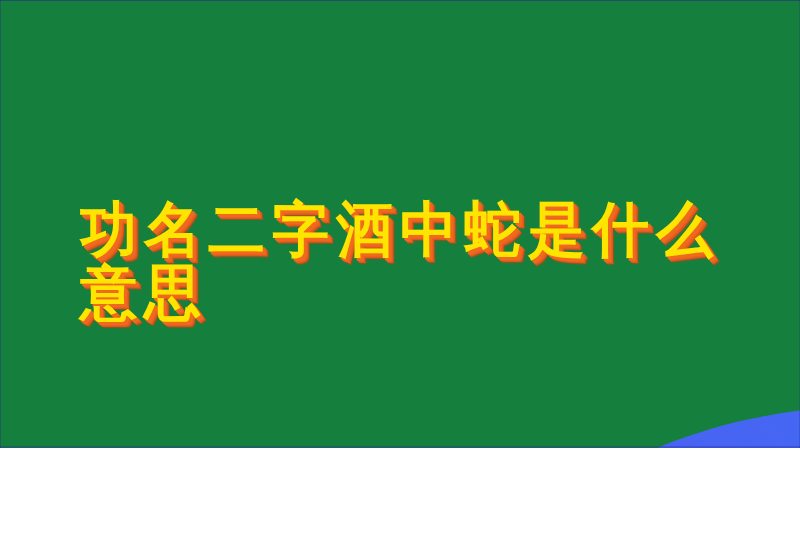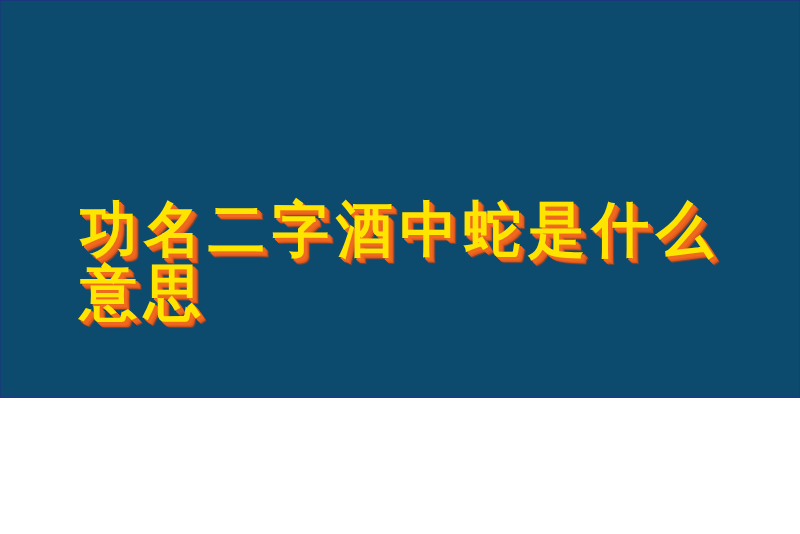--- a/index.html
+++ b/index.html
@@ -8,23 +8,23 @@
     padding: 0;
   }
   body {
     font-family: "DejaVu Sans", sans-serif;
     background: #ffffff;
   }
 
   .canvas {
     position: relative;
     width: 800px;
-    height: 398px;
+    height: 448px;
     overflow: hidden;
-    background: #0c4a6e;
+    background: #15803d;
     box-sizing: border-box;
   }
 
   
   .canvas-edge {
     position: absolute;
     inset: 0;
     pointer-events: none;
     box-shadow:
       inset 0 1px 0 0 rgba(40, 40, 140, 0.55),

